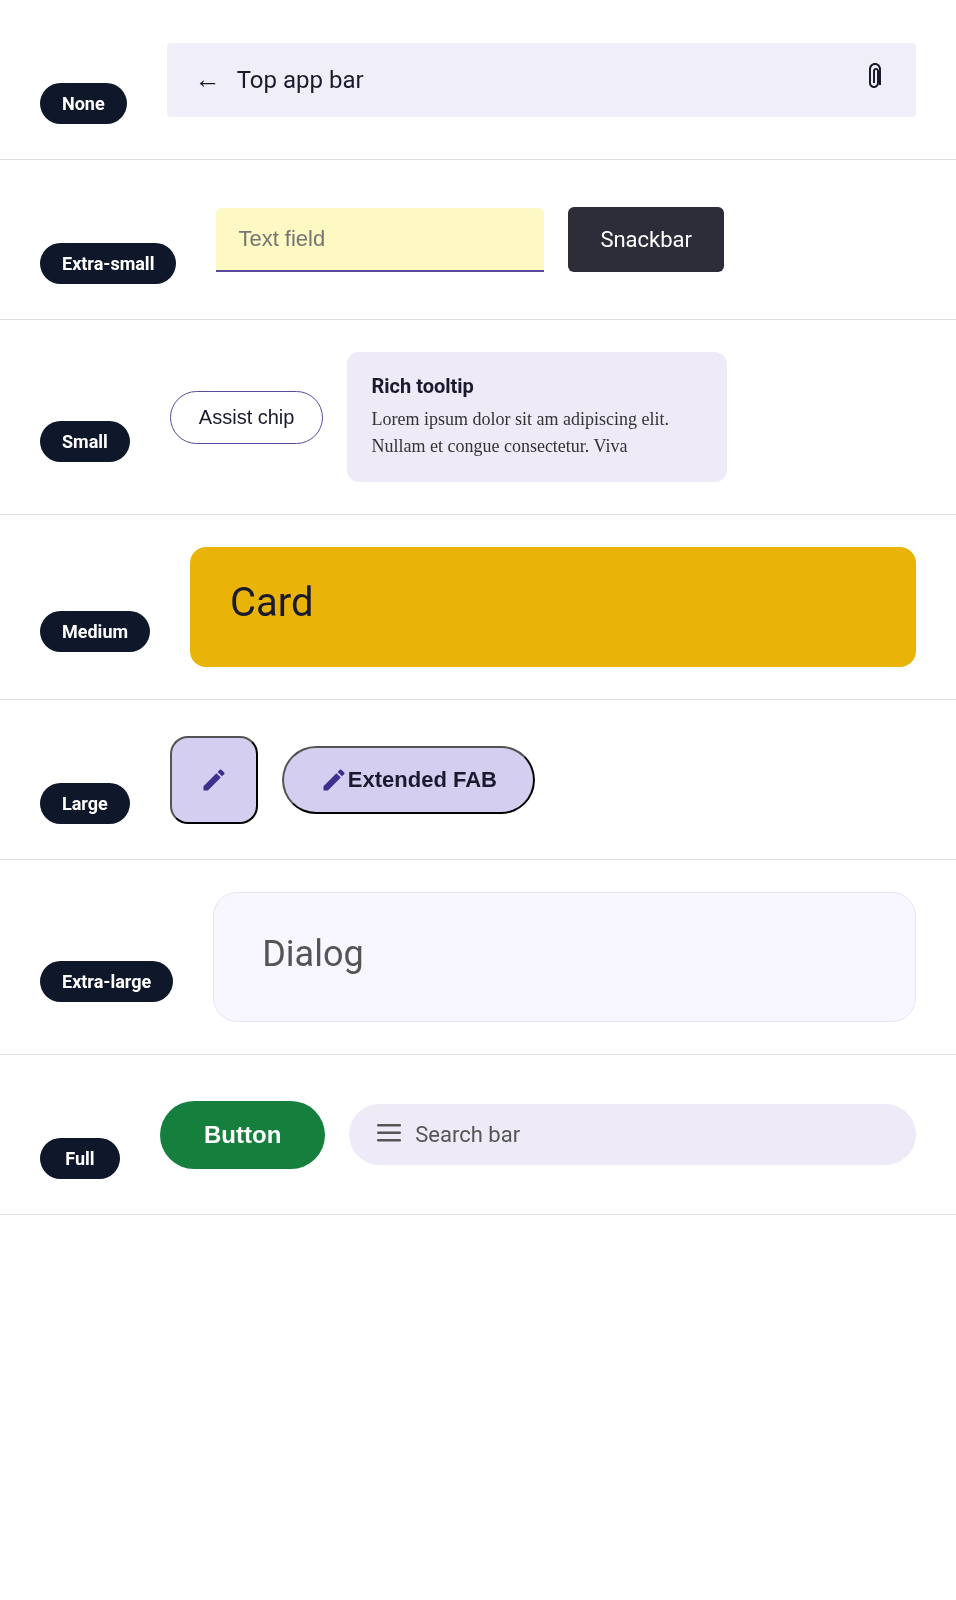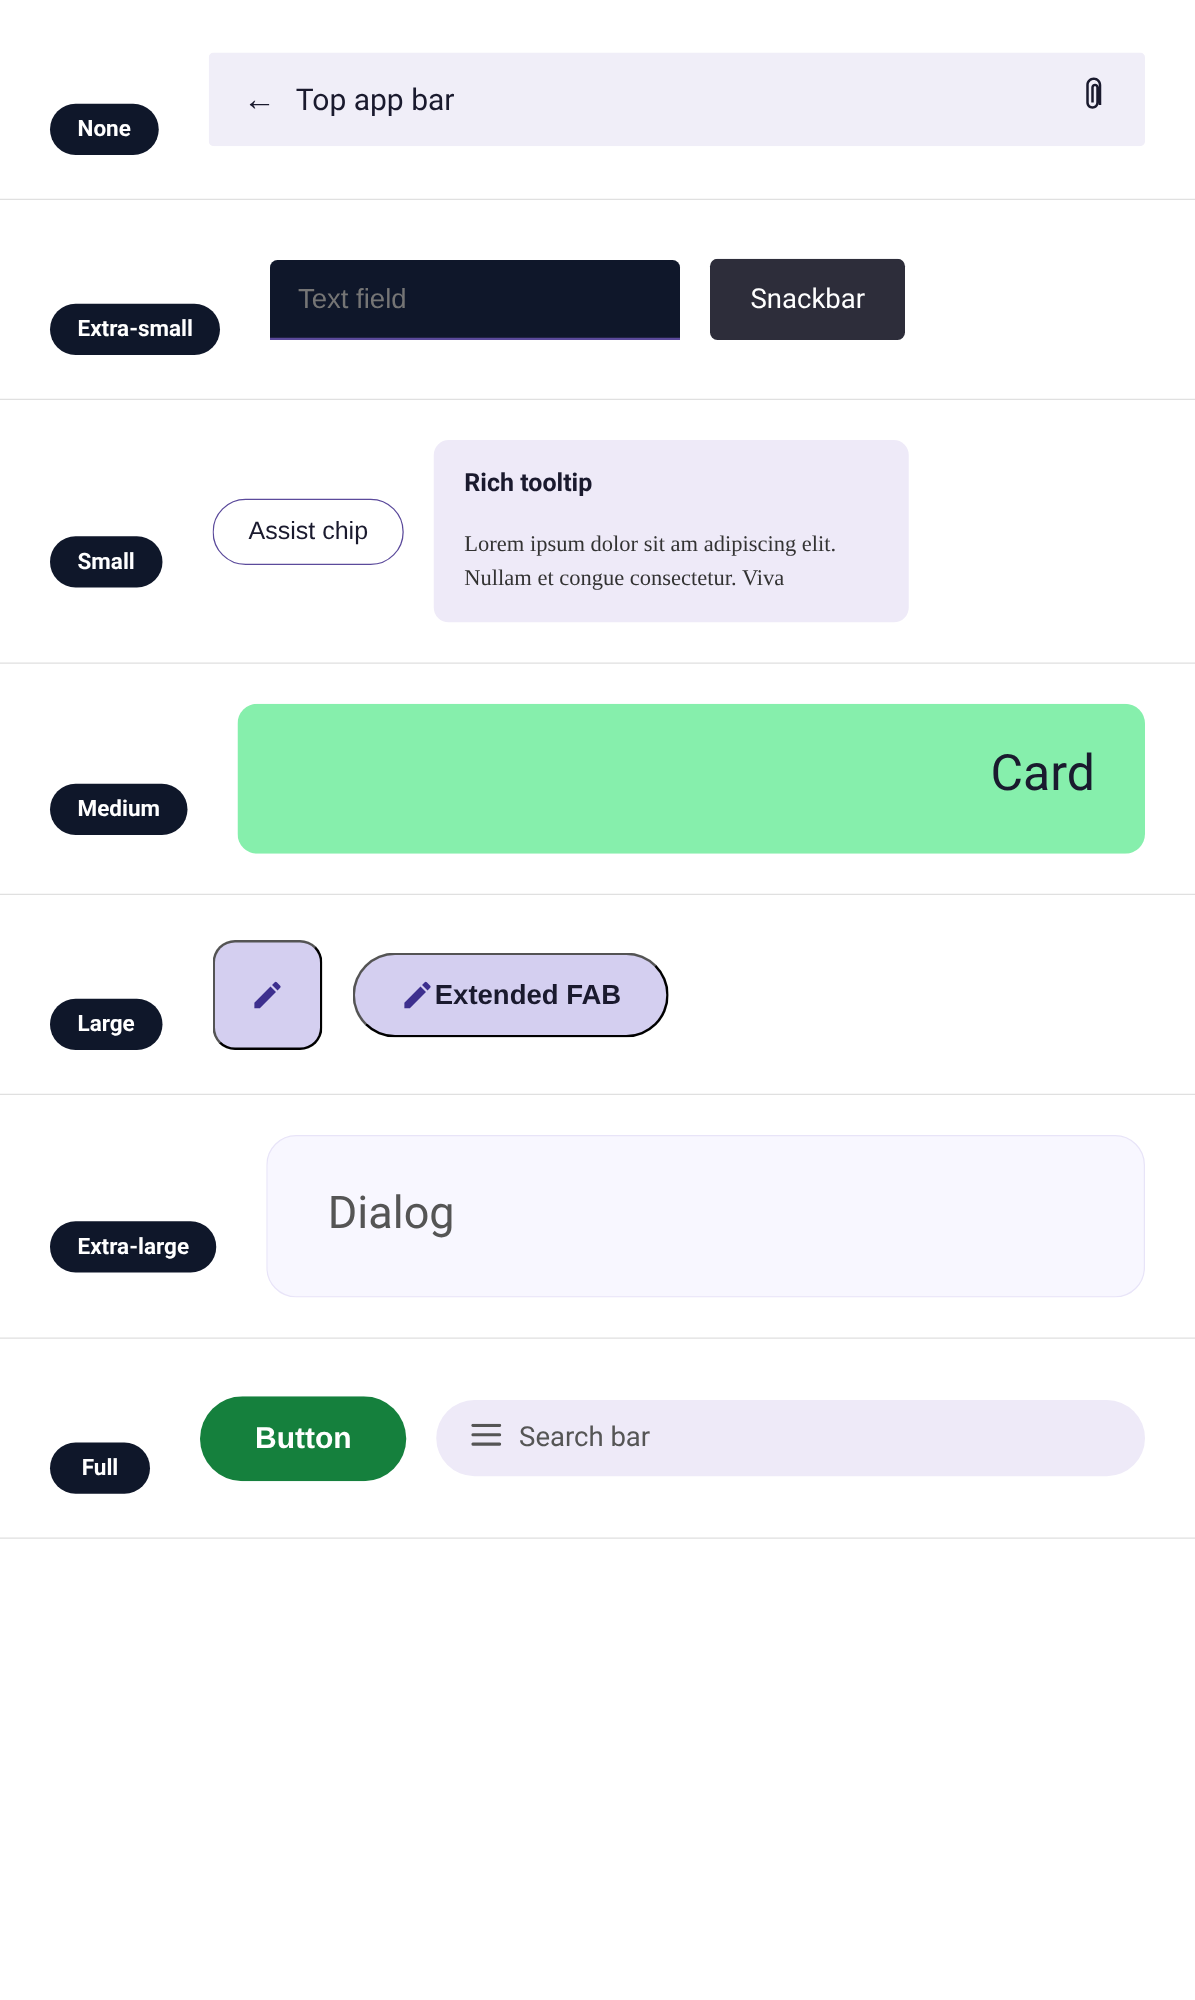--- a/index.html
+++ b/index.html
@@ -67,21 +67,21 @@
       font-weight: 400;
       color: #1a1a2e;
     }
     .clip-icon {
       font-size: 26px;
       color: #1a1a2e;
     }
 
     
     .text-field {
-      background: #0f172a;
+      background: #fef9c3;
       border: none;
       border-bottom: 2px solid #5b4a9b;
       border-radius: 6px 6px 0 0;
       padding: 18px 22px;
       font-size: 22px;
       color: #888;
       width: 328px;
       flex-shrink: 0;
     }
     .snackbar {
@@ -108,37 +108,36 @@
       background: #eeeaf8;
       border-radius: 12px;
       padding: 22px 24px;
       max-width: 380px;
       overflow: hidden;
     }
     .rich-tooltip-title {
       font-size: 20px;
       font-weight: 700;
       color: #1a1a2e;
-      margin-bottom: 24px;
+      margin-bottom: 8px;
     }
     .rich-tooltip-body {
       font-size: 18px;
       color: #333;
       line-height: 1.5;
       font-family: Liberation Serif, serif;
     }
 
     
     .card {
-      background: #86efac;
+      background: #eab308;
       border-radius: 16px;
       padding: 32px 40px;
       flex: 1;
       min-height: 120px;
-      text-align: right;
     }
     .card-title {
       font-size: 40px;
       font-weight: 400;
       color: #1a1a2e;
     }
 
     
     .fab {
       background: #d4cff0;

